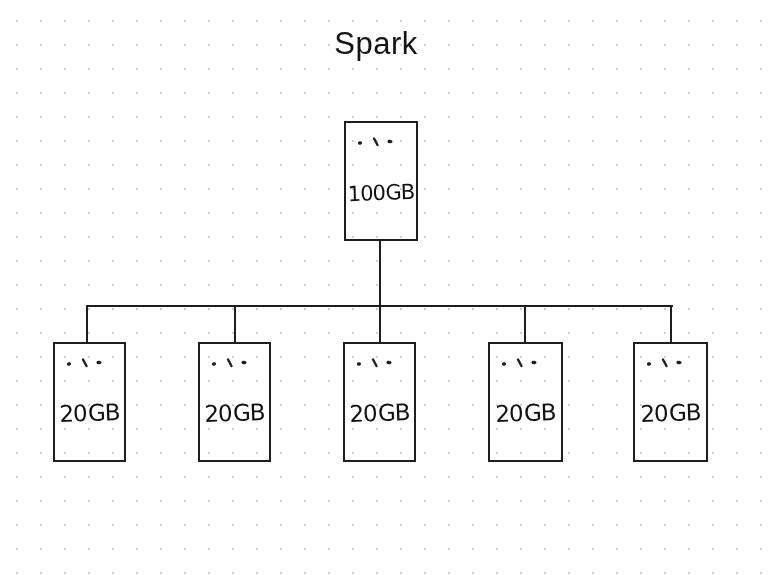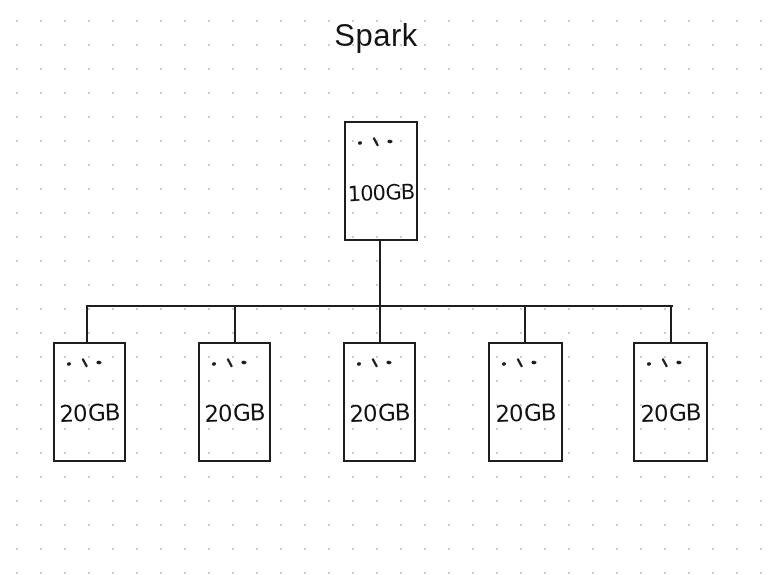--- a/index.html
+++ b/index.html
@@ -14,21 +14,21 @@
     overflow: hidden;
     background-color: #ffffff;
     background-image: radial-gradient(#cdcdcd 1.3px, rgba(0,0,0,0) 1.5px);
     background-size: 24px 24px;
     background-position: 5px 9px;
     font-family: "Liberation Sans", sans-serif;
   }
   .diagram-title {
     position: absolute;
     left: 0;
-    top: 18px;
+    top: 26px;
     width: 768px;
     text-align: center;
     text-indent: -16px;
     font-size: 31px;
     font-weight: 400;
     color: #141414;
     letter-spacing: 0.5px;
     cursor: default;
   }
   .connectors {

